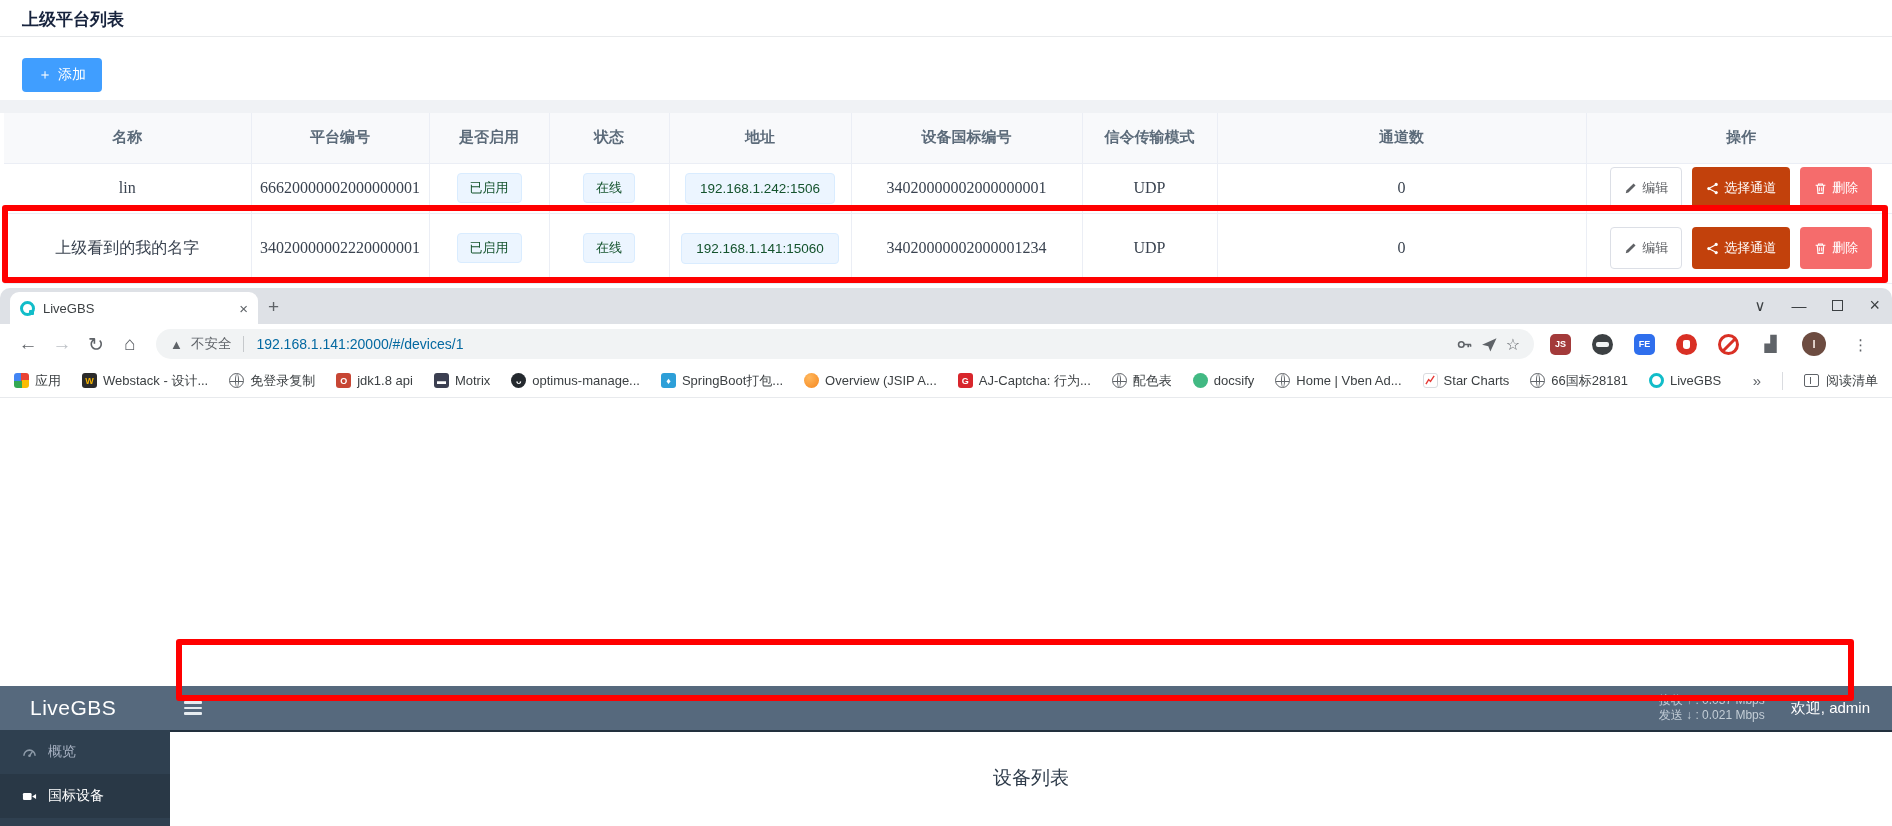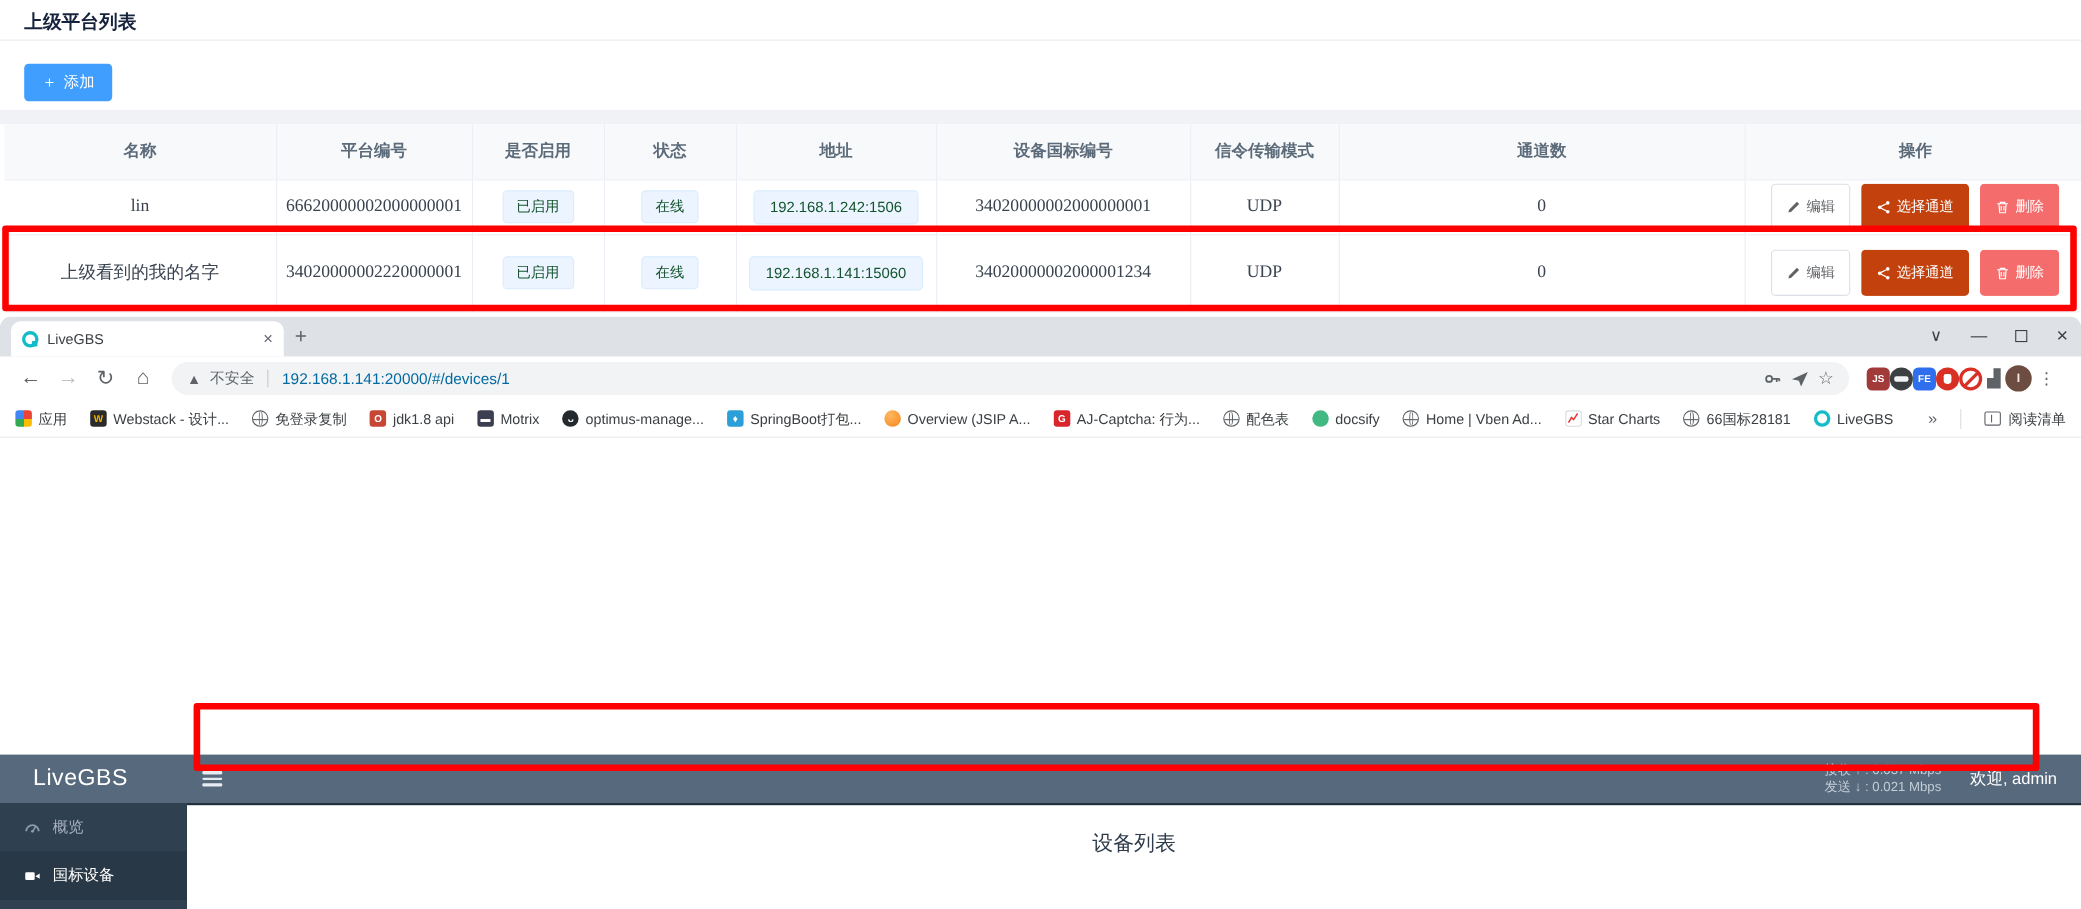--- a/index.html
+++ b/index.html
@@ -56,21 +56,21 @@
   .toolbar { height:40px; background:#fff; display:flex; align-items:center; padding:0 14px; gap:6px; }
   .nav-ic { width:28px; text-align:center; font-size:19px; color:#5f6368; cursor:pointer; }
   .nav-ic.disabled { color:#bdc1c6; }
   .urlbar { flex:1; height:30px; background:#f1f3f4; border-radius:16px; display:flex; align-items:center;
     padding:0 14px; margin:0 6px; gap:8px; }
   .sec-triangle { color:#5f6368; font-size:13px; }
   .sec-label { color:#5f6368; font-size:13.5px; }
   .url-sep { width:1px; height:16px; background:#c6c9cc; margin:0 4px; }
   .url-text { color:#0369a1; font-size:14px; flex:1; white-space:nowrap; overflow:hidden; }
   .url-ic { color:#5f6368; display:flex; align-items:center; cursor:pointer; }
-  .ext-strip { display:flex; align-items:center; gap:0; padding:0 4px; }
+  .ext-strip { display:flex; align-items:center; gap:21px; padding:0 4px; }
   .ext { width:21px; height:21px; border-radius:5px; display:flex; align-items:center; justify-content:center;
     font-size:9px; font-weight:bold; color:#fff; cursor:pointer; }
   .ext-js { background:#a33a3a; }
   .ext-incog { background:#3c4043; border-radius:50%; position:relative; }
   .ext-incog::after { content:""; width:13px; height:5px; background:#f1f3f4; border-radius:2px; }
   .ext-fe { background:#2f6fed; }
   .ext-hand { background:#d93025; border-radius:50%; position:relative; }
   .ext-hand::after { content:""; width:7px; height:9px; background:#fff; border-radius:2px 2px 3px 3px; }
   .ext-block { background:#fff; border:3px solid #d93025; border-radius:50%; position:relative; }
   .ext-block::after { content:""; position:absolute; left:-1px; top:7px; width:17px; height:3px; background:#d93025; transform:rotate(-45deg); }
@@ -115,21 +115,21 @@
   .hdr-welcome { margin:0 22px 0 26px; font-size:15px; color:#fff; }
 
   .sidebar { position:absolute; left:0; top:44px; width:170px; height:384px; background:#2f4050; overflow:hidden; }
   .side-item { height:44px; display:flex; align-items:center; gap:11px; padding-left:22px;
     color:#a7b1c2; font-size:14px; cursor:pointer; }
   .side-item svg { width:15px; height:15px; fill:#8d9aa8; flex:none; }
   .side-item.active { background:#293846; color:#fff; }
   .side-item.active svg { fill:#fff; }
 
   .content { position:absolute; left:170px; top:44px; width:1722px; height:384px; background:#fff; border-top:2px solid #22303d; }
-  .page-title { text-align:center; margin-top:22px; font-size:19px; color:#2e3b4a; }
+  .page-title { text-align:center; margin-top:33px; font-size:19px; color:#2e3b4a; }
 </style>
 </head>
 <body>
 
 <div class="platform-panel">
   <div class="pp-title">上级平台列表</div>
   <div class="pp-divider"></div>
   <button class="btn-add">
     <span>＋</span>
     <span>添加</span>

